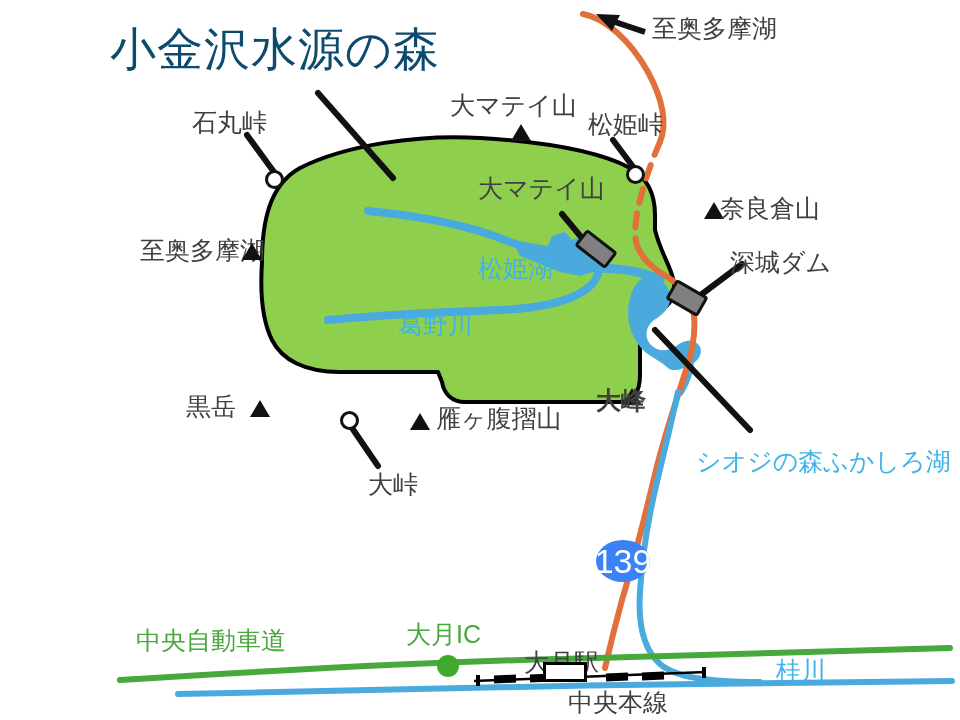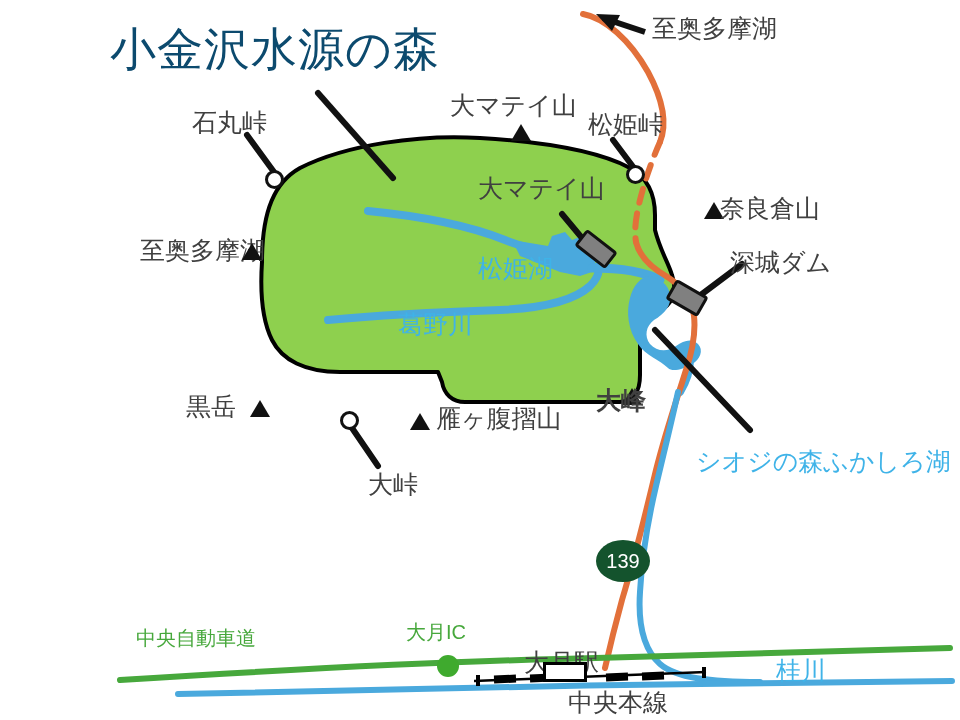--- a/index.html
+++ b/index.html
@@ -39,21 +39,21 @@
   }
   .lbl-peak, .lbl-pass, .lbl-place {
     font-size: 25px;
     color: #404040;
   }
   .lbl-water {
     font-size: 25px;
     color: #3fb3e8;
   }
   .lbl-green {
-    font-size: 20px;
+    font-size: 25px;
     color: #47a83c;
   }
   .marker {
     position: absolute;
     user-select: none;
   }
   .tri {
     width: 0;
     height: 0;
     border-left: 10px solid transparent;
@@ -66,23 +66,23 @@
     border: 3.5px solid #111111;
     border-radius: 50%;
     background: #ffffff;
     box-sizing: border-box;
   }
   .route-shield {
     position: absolute;
     width: 54px;
     height: 42px;
     border-radius: 50%;
-    background: #14532d;
+    background: #3b82f6;
     color: #ffffff;
-    font-size: 20px;
+    font-size: 34px;
     display: flex;
     align-items: center;
     justify-content: center;
     font-family: "Liberation Sans", sans-serif;
   }
   .ic-dot {
     position: absolute;
     width: 22px;
     height: 22px;
     border-radius: 50%;

